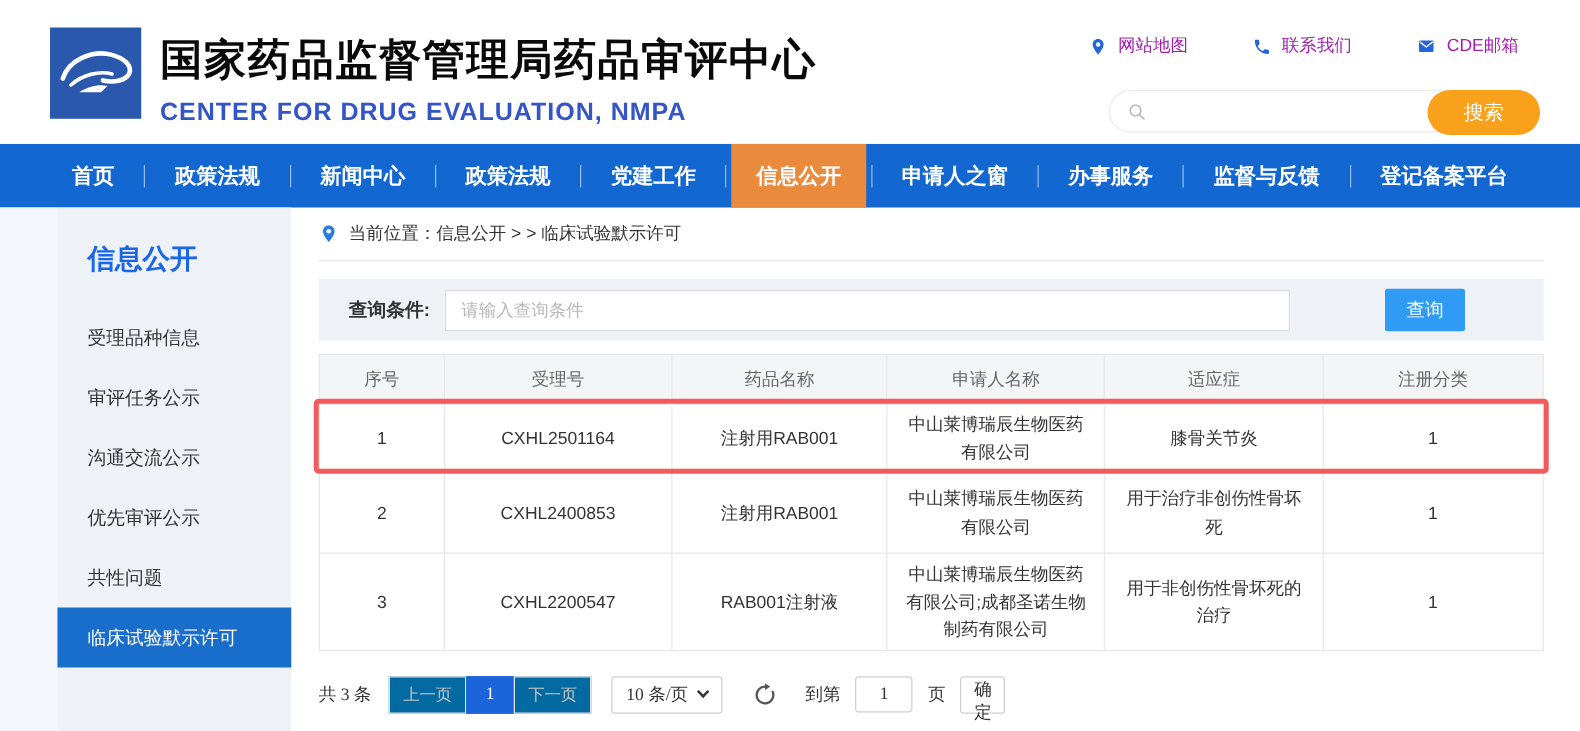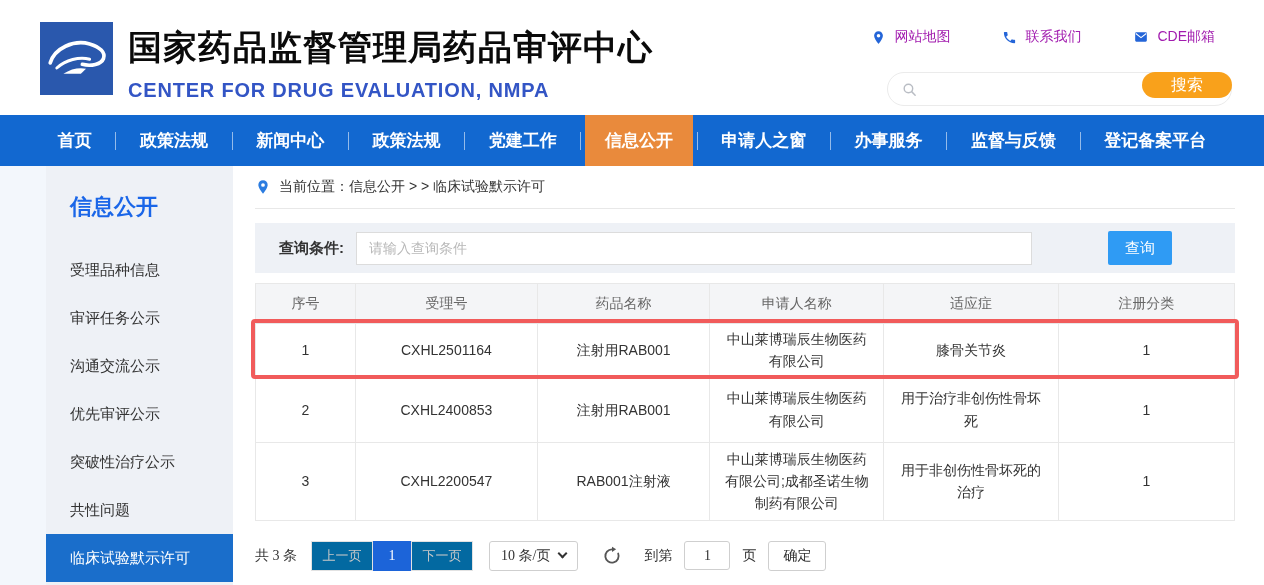--- a/index.html
+++ b/index.html
@@ -29,21 +29,21 @@
 
   .quick-links{position:absolute;top:28px;right:49px;display:flex;gap:52px;align-items:center;}
   .quick-link{display:flex;gap:8px;align-items:center;font-size:14px;color:#a21caf;cursor:pointer;text-decoration:none;}
   .ql-icon{display:flex;align-items:center;}
 
   .search-bar{position:absolute;top:72px;right:32px;width:345px;height:34px;border:1px solid #ebebeb;
               border-radius:17px;background:#fff;display:flex;align-items:center;padding-left:13px;}
   .search-icon{display:flex;align-items:center;}
   .search-input{border:none;outline:none;flex:1;font-size:15px;color:#333;background:transparent;margin-left:9px;min-width:0;}
   .search-input::placeholder{color:#aeb2b8;}
-  .search-btn{position:absolute;right:-1px;top:-1px;height:26px;width:90px;border:none;border-radius:18px;
+  .search-btn{position:absolute;right:-1px;top:-1px;height:36px;width:90px;border:none;border-radius:18px;
               background:var(--search-orange);color:#fff;font-size:16px;cursor:pointer;font-family:Liberation Sans, sans-serif;}
 
   
   .navbar{height:51px;background:var(--nav-blue);display:flex;align-items:center;
           justify-content:space-evenly;padding:0 34px;}
   .nav-item{color:#fff;font-size:17px;font-weight:bold;line-height:51px;padding:0 20px;
             text-decoration:none;cursor:pointer;white-space:nowrap;}
   .nav-item.active{background:var(--active-orange);}
   .nav-sep{width:1px;height:18px;background:rgba(255,255,255,.55);}
 
@@ -83,21 +83,21 @@
   .page-num{min-width:38px;background:var(--pager-active-blue);border-color:var(--pager-active-blue);
             color:#fff;cursor:pointer;font-size:14px;}
   .page-size{margin-left:16px;height:30px;border:1px solid #cfcfcf;display:flex;align-items:center;
              padding:0 11px;gap:9px;cursor:pointer;border-radius:3px;background:#fff;}
   .chevron-down{width:7px;height:7px;border-right:2px solid #333;border-bottom:2px solid #333;
                 transform:rotate(45deg);margin-top:-4px;}
   .refresh{margin-left:24px;cursor:pointer;display:flex;align-items:center;}
   .goto{margin-left:22px;display:flex;align-items:center;gap:12px;}
   .goto-input{width:46px;height:29px;border:1px solid #cfcfcf;text-align:center;font-size:14px;
               border-radius:3px;outline:none;font-family:inherit;color:#333;}
-  .confirm-btn{height:30px;width:58px;border:1px solid #cfcfcf;background:#fff;font-size:14px;color:#333;
+  .confirm-btn{height:30px;width:36px;border:1px solid #cfcfcf;background:#fff;font-size:14px;color:#333;
                border-radius:3px;cursor:pointer;font-family:inherit;}
 </style>
 </head>
 <body>
 
 <div class="header">
   <div class="logo">
     <svg viewBox="0 0 100 100">
       <path d="M14 56 C20 36 46 24 68 30 C82 34 90 42 87 50 C84 58 70 61 58 58" fill="none" stroke="#fff" stroke-width="5" stroke-linecap="round"></path>
       <path d="M23 63 C35 52 54 47 68 51" fill="none" stroke="#fff" stroke-width="4" stroke-linecap="round"></path>
@@ -172,21 +172,20 @@
 <div class="content">
   <div class="left-rail"></div>
 
   <div class="sidebar">
     <div class="sidebar-title">信息公开</div>
     <div>
         <div class="side-item">受理品种信息</div>
         <div class="side-item">审评任务公示</div>
         <div class="side-item">沟通交流公示</div>
         <div class="side-item">优先审评公示</div>
-        <div class="side-item">突破性治疗公示</div>
         <div class="side-item">共性问题</div>
         <div class="side-item active">临床试验默示许可</div>
       </div>
   </div>
 
   <div class="main">
     <div class="breadcrumb">
       <span style="display:flex;">
         <svg viewBox="0 0 24 24" width="16" height="16">
             <path d="M12 2C8 2 5 5 5 9c0 5 7 13 7 13s7-8 7-13c0-4-3-7-7-7z" fill="#2b7ce0"></path>

